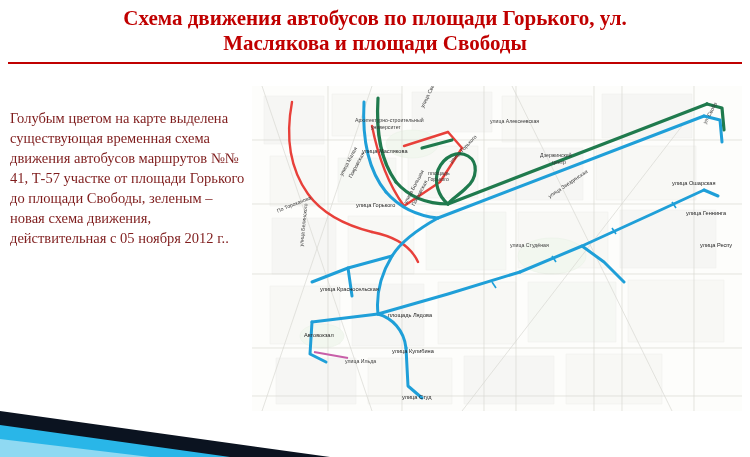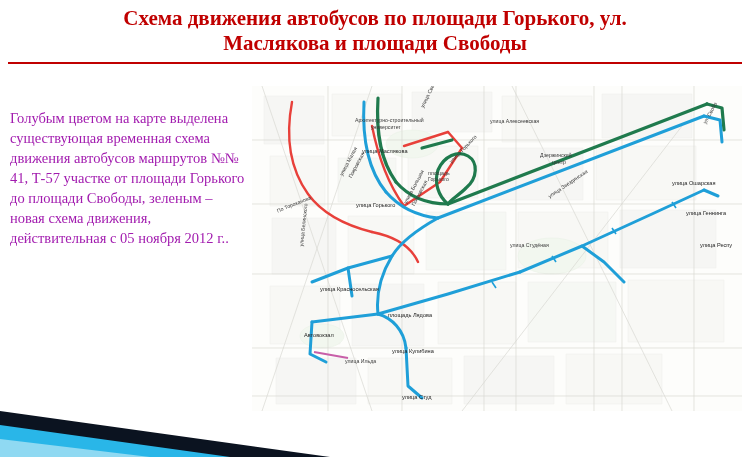--- a/index.html
+++ b/index.html
@@ -42,21 +42,21 @@
     width: 734px;
     height: 2px;
     background: #c00000;
   }
   
   .text-block {
     position: absolute;
     left: 10px;
     top: 108px;
     width: 238px;
-    color: #a21caf;
+    color: #7f1d1d;
     font-size: 14.5px;
     line-height: 20px;
     font-family: "Liberation Serif", serif;
     text-align: left;
   }
   
   .map {
     position: absolute;
     left: 252px;
     top: 86px;

